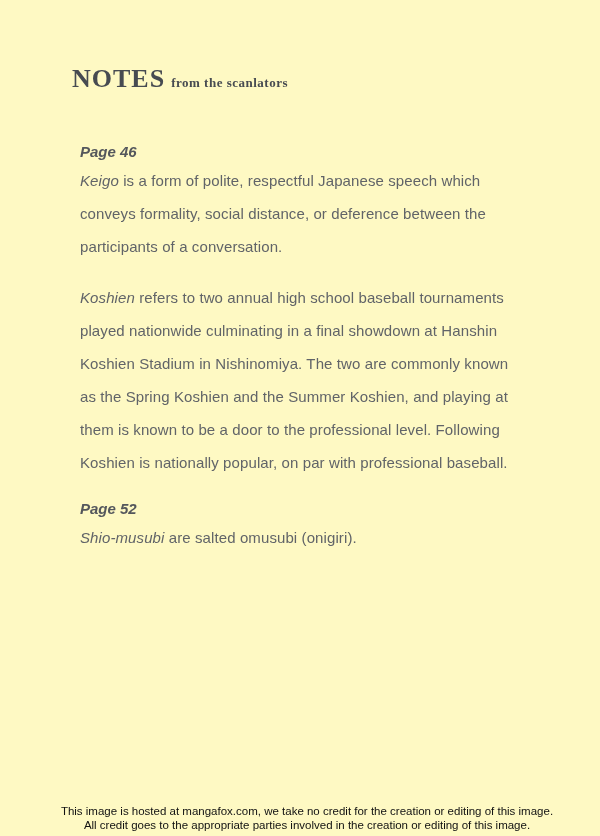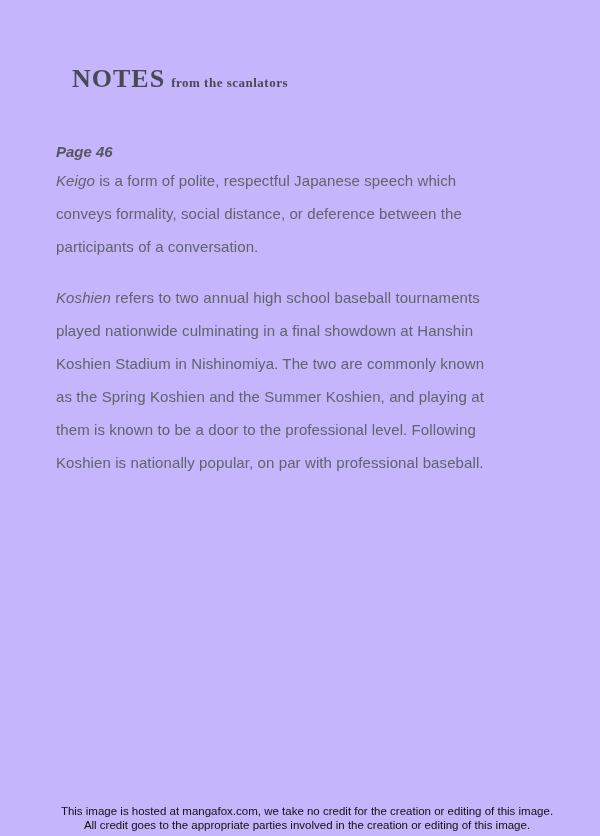--- a/index.html
+++ b/index.html
@@ -4,21 +4,21 @@
 <style>
   html, body {
     margin: 0;
     padding: 0;
     background: #ffffff;
   }
   .page {
     position: relative;
     width: 600px;
     height: 836px;
-    background: #c4b5fd;
+    background: #fef9c3;
     overflow: hidden;
     font-family: "Liberation Sans", sans-serif;
   }
   .header {
     position: absolute;
     left: 72px;
     top: 64px;
     white-space: nowrap;
     color: #474b51;
   }
@@ -32,21 +32,21 @@
   .header .subtitle {
     font-family: "Liberation Serif", "DejaVu Serif", serif;
     font-weight: 700;
     font-size: 13px;
     letter-spacing: 0.5px;
     color: #474b51;
     margin-left: 6px;
   }
   .notes {
     position: absolute;
-    left: 56px;
+    left: 80px;
     top: 140px;
     width: 442px;
   }
   .note-section {
     margin: 0 0 18px 0;
   }
   .note-heading {
     margin: 0;
     font-size: 15px;
     line-height: 24px;
@@ -90,20 +90,24 @@
 
     <section class="note-section">
       <h3 class="note-heading">Page 46</h3>
       <p class="note-body"><span class="note-term">Keigo</span> <span>is a form of polite, respectful Japanese speech which conveys formality, social distance, or deference between the participants of a conversation.</span></p>
     </section>
 
     <section class="note-section">
       <p class="note-body"><span class="note-term">Koshien</span> <span>refers to two annual high school baseball tournaments played nationwide culminating in a final showdown at Hanshin Koshien Stadium in Nishinomiya. The two are commonly known as the Spring Koshien and the Summer Koshien, and playing at them is known to be a door to the professional level. Following Koshien is nationally popular, on par with professional baseball.</span></p>
     </section>
 
+    <section class="note-section">
+      <h3 class="note-heading">Page 52</h3>
+      <p class="note-body"><span class="note-term">Shio-musubi</span> <span>are salted omusubi (onigiri).</span></p>
+    </section>
 
   </div>
 
   <div class="footer">
     <div>This image is hosted at mangafox.com, we take no credit for the creation or editing of this image.</div>
     <div>All credit goes to the appropriate parties involved in the creation or editing of this image.</div>
   </div>
 
 </div>
 

